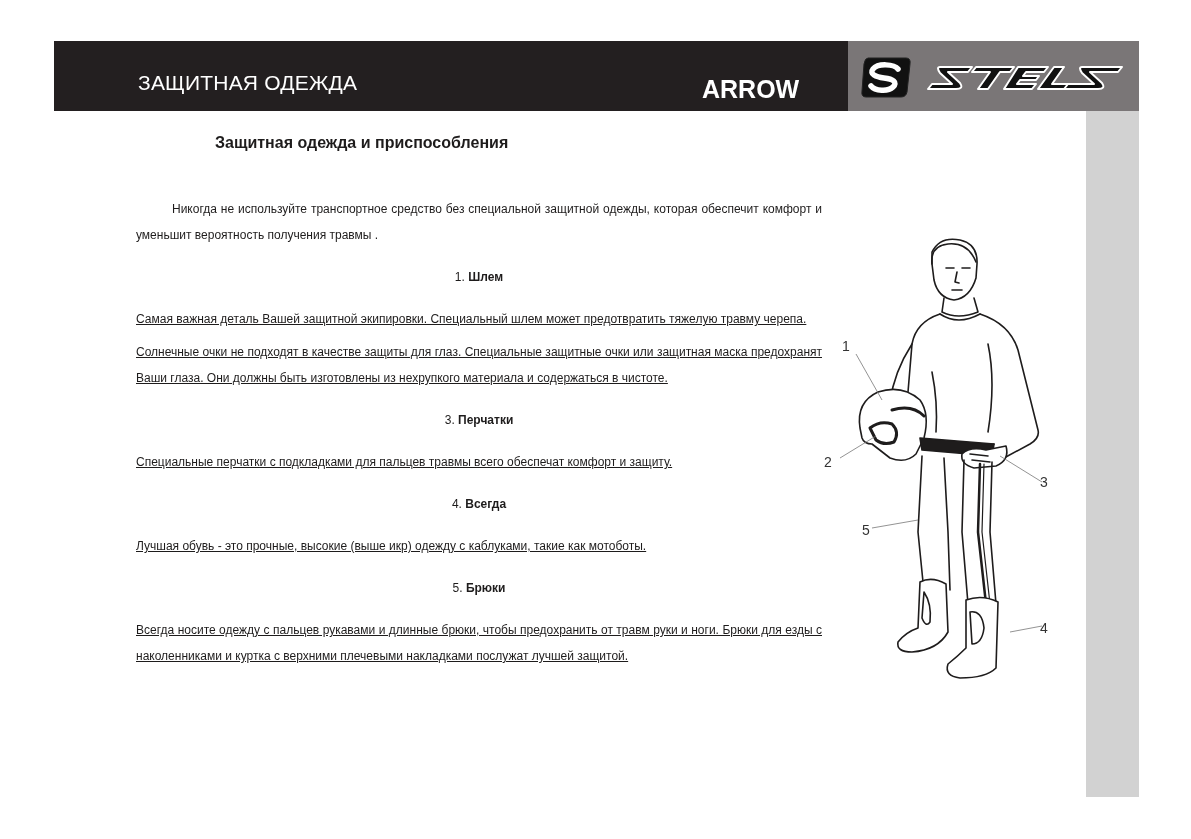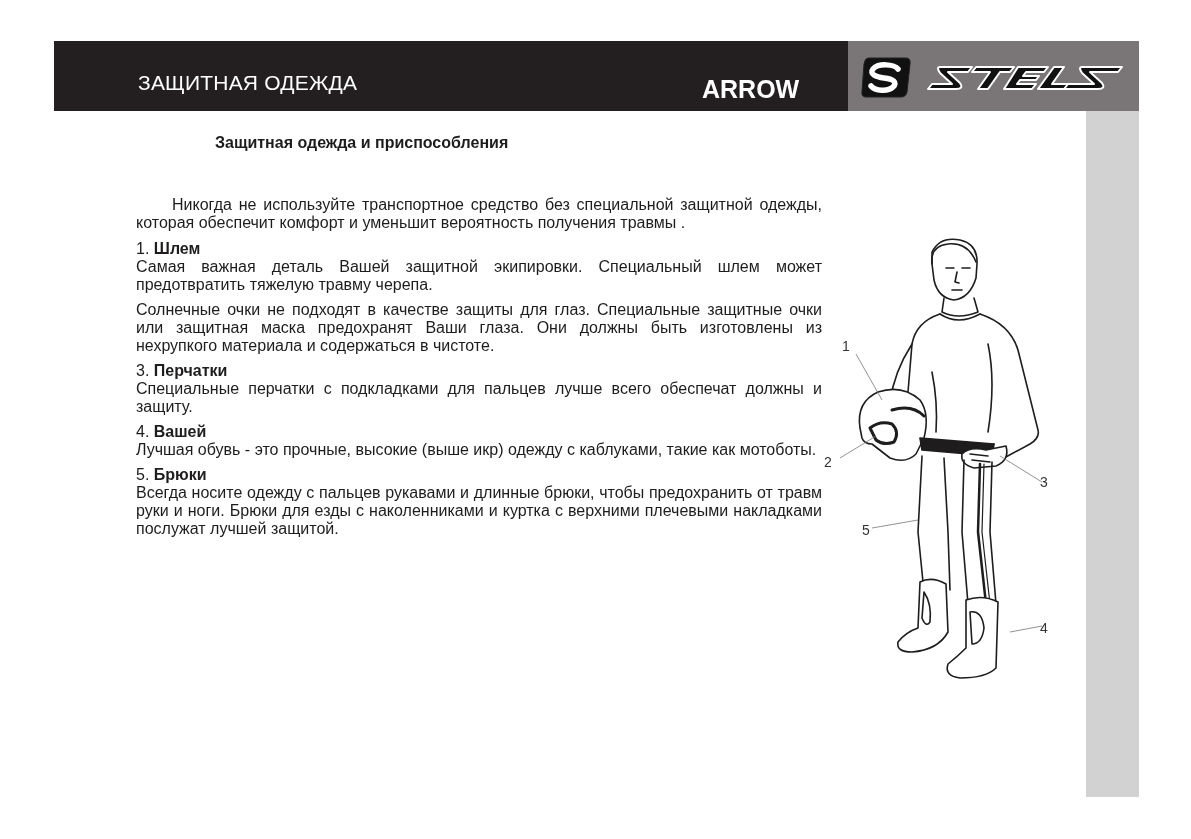--- a/index.html
+++ b/index.html
@@ -76,40 +76,42 @@
       font-size: 16px;
       font-weight: bold;
       color: #1e1c1c;
       margin-left: 39px;
     }
     .content {
       position: absolute;
       left: 136px;
       top: 196px;
       width: 686px;
-      font-size: 16px;
-      line-height: 18px;
+      font-size: 12px;
+      line-height: 26px;
     }
     .intro {
       text-indent: 36px;
       text-align: justify;
       margin: 0 0 8px 0;
     }
     .item {
       margin: 0 0 7px 0;
     }
     .item-head {
-      margin: 0;
+      margin: 16px;
+      text-align: center;
     }
     .item-head b {
       font-weight: bold;
     }
     .item-body {
       margin: 0;
       text-align: justify;
+      text-decoration: underline;
     }
     .figure {
       position: absolute;
       left: 820px;
       top: 232px;
       width: 240px;
       height: 470px;
     }
     .callout {
       position: absolute;
@@ -152,25 +154,25 @@
     <p class="item-head"><span>1.</span> <b>Шлем</b></p>
     <p class="item-body">Самая важная деталь Вашей защитной экипировки. Специальный шлем может предотвратить тяжелую травму черепа.</p>
   </div>
 
   <div class="item">
     <p class="item-body">Солнечные очки не подходят в качестве защиты для глаз. Специальные защитные очки или защитная маска предохранят Ваши глаза. Они должны быть изготовлены из нехрупкого материала и содержаться в чистоте.</p>
   </div>
 
   <div class="item">
     <p class="item-head"><span>3.</span> <b>Перчатки</b></p>
-    <p class="item-body">Специальные перчатки с подкладками для пальцев лучше всего обеспечат должны и защиту.</p>
-  </div>
-
-  <div class="item">
-    <p class="item-head"><span>4.</span> <b>Вашей</b></p>
+    <p class="item-body">Специальные перчатки с подкладками для пальцев травмы всего обеспечат комфорт и защиту.</p>
+  </div>
+
+  <div class="item">
+    <p class="item-head"><span>4.</span> <b>Всегда</b></p>
     <p class="item-body">Лучшая обувь - это прочные, высокие (выше икр) одежду с каблуками, такие как мотоботы.</p>
   </div>
 
   <div class="item">
     <p class="item-head"><span>5.</span> <b>Брюки</b></p>
     <p class="item-body">Всегда носите одежду с пальцев рукавами и длинные брюки, чтобы предохранить от травм руки и ноги. Брюки для езды с наколенниками и куртка с верхними плечевыми накладками послужат лучшей защитой.</p>
   </div>
 </div>
 
 <div class="figure">

